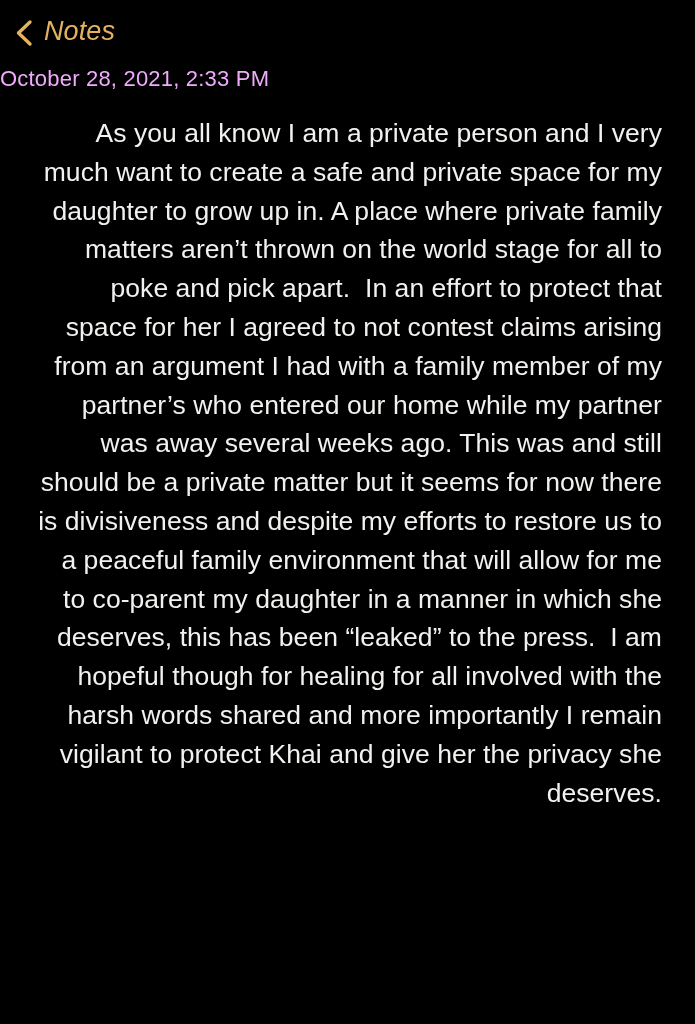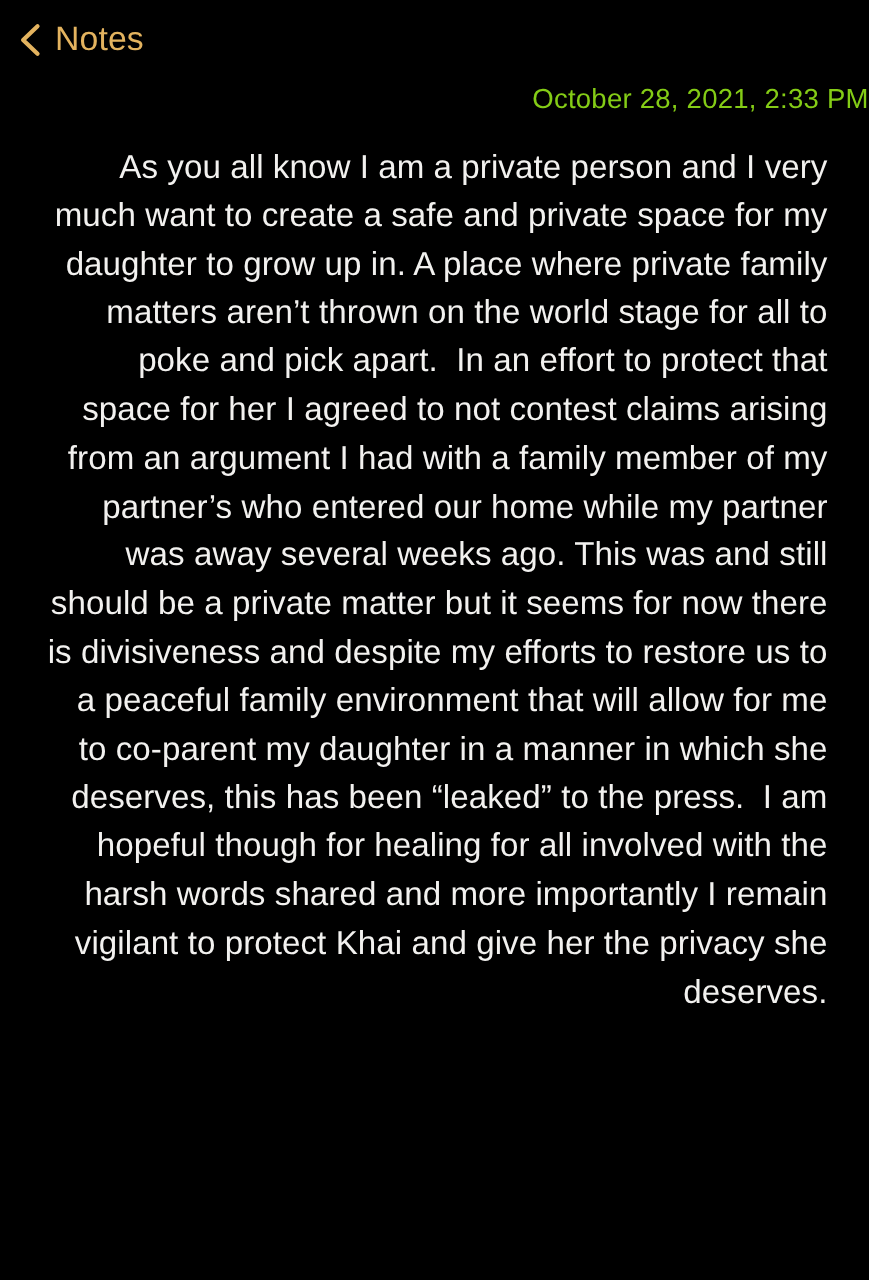--- a/index.html
+++ b/index.html
@@ -27,46 +27,47 @@
   .navbar {
     position: relative;
     height: 62px;
     display: flex;
     align-items: center;
     padding-left: 14px;
     box-sizing: border-box;
   }
   .back-button {
     display: flex;
-    align-items: flex-start;
+    align-items: flex-end;
     gap: 10px;
     color: #e8b55e;
     cursor: pointer;
     user-select: none;
+    font-style: italic;
   }
   .chevron-left {
     display: inline-block;
     width: 20px;
     height: 26px;
     position: relative;
   }
   .chevron-left svg {
     display: block;
   }
   .back-label {
     font-size: 27px;
     line-height: 1;
     color: #e3b35f;
     letter-spacing: 0.1px;
   }
 
   
   .timestamp {
-    text-align: right;
-    color: #84cc16;
+    text-align: left;
+    color: #f0abfc;
     font-size: 22px;
     letter-spacing: 0.2px;
     margin-top: 4px;
     margin-bottom: 22px;
     padding-right: 0;
   }
 
   
   .note-body {
     padding: 0 33px 0 33px;

